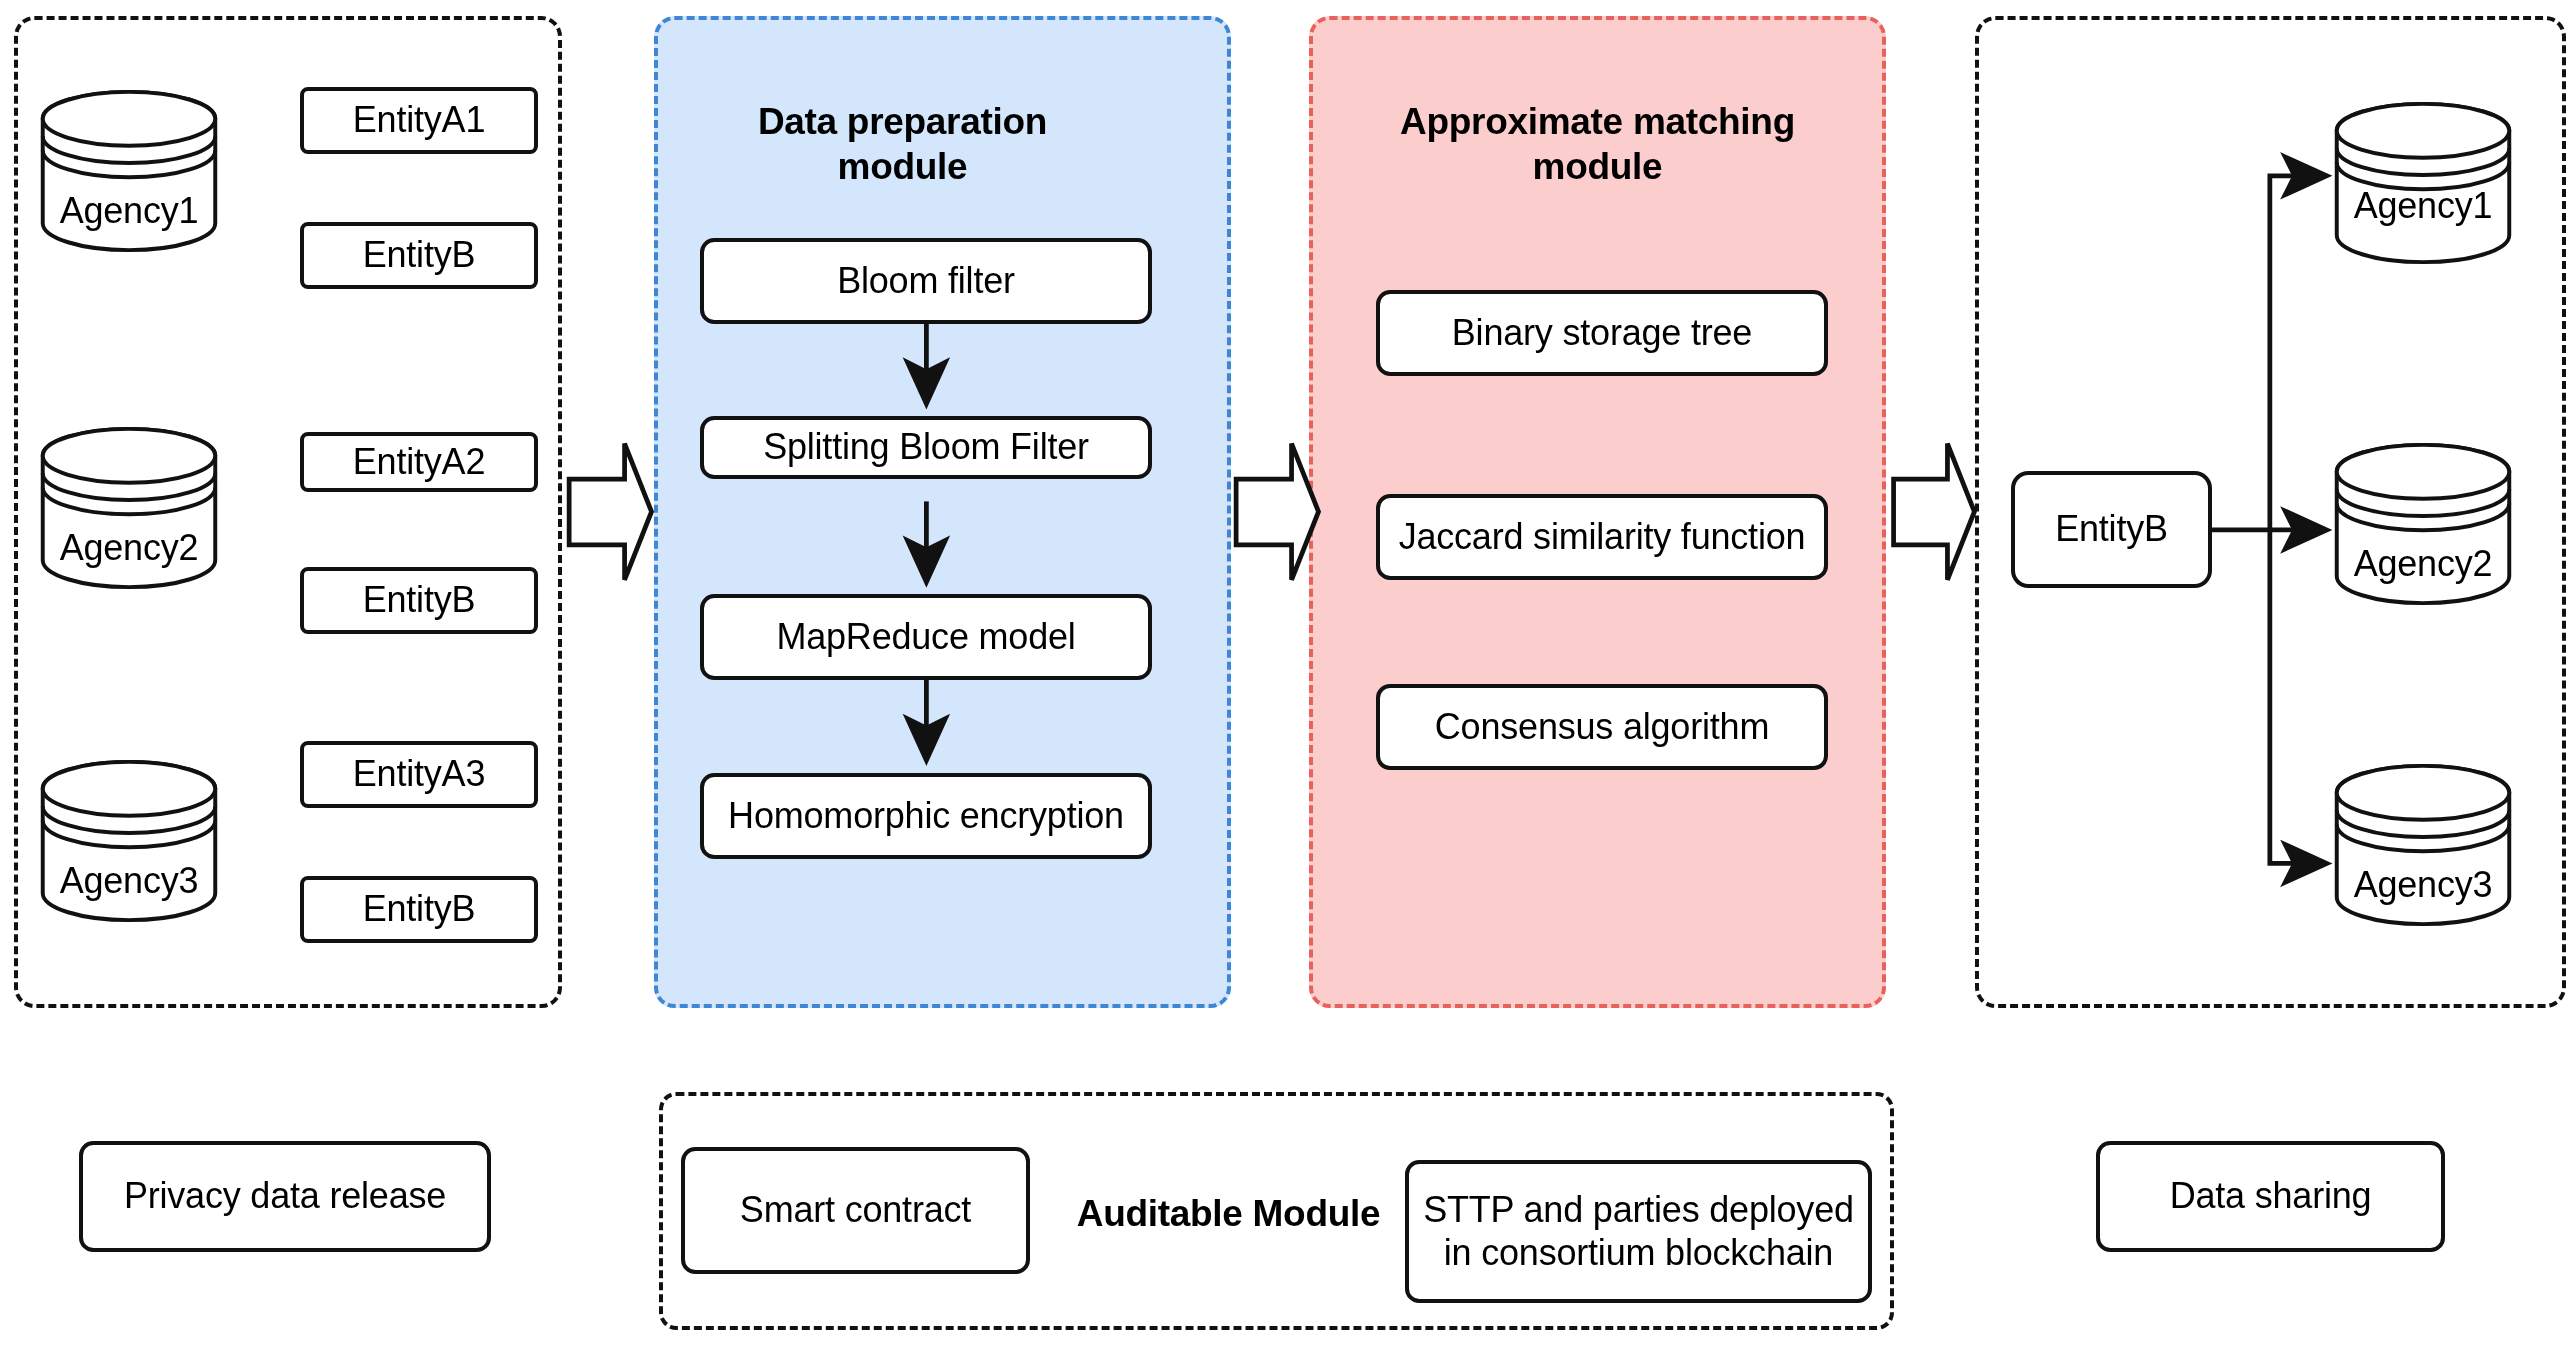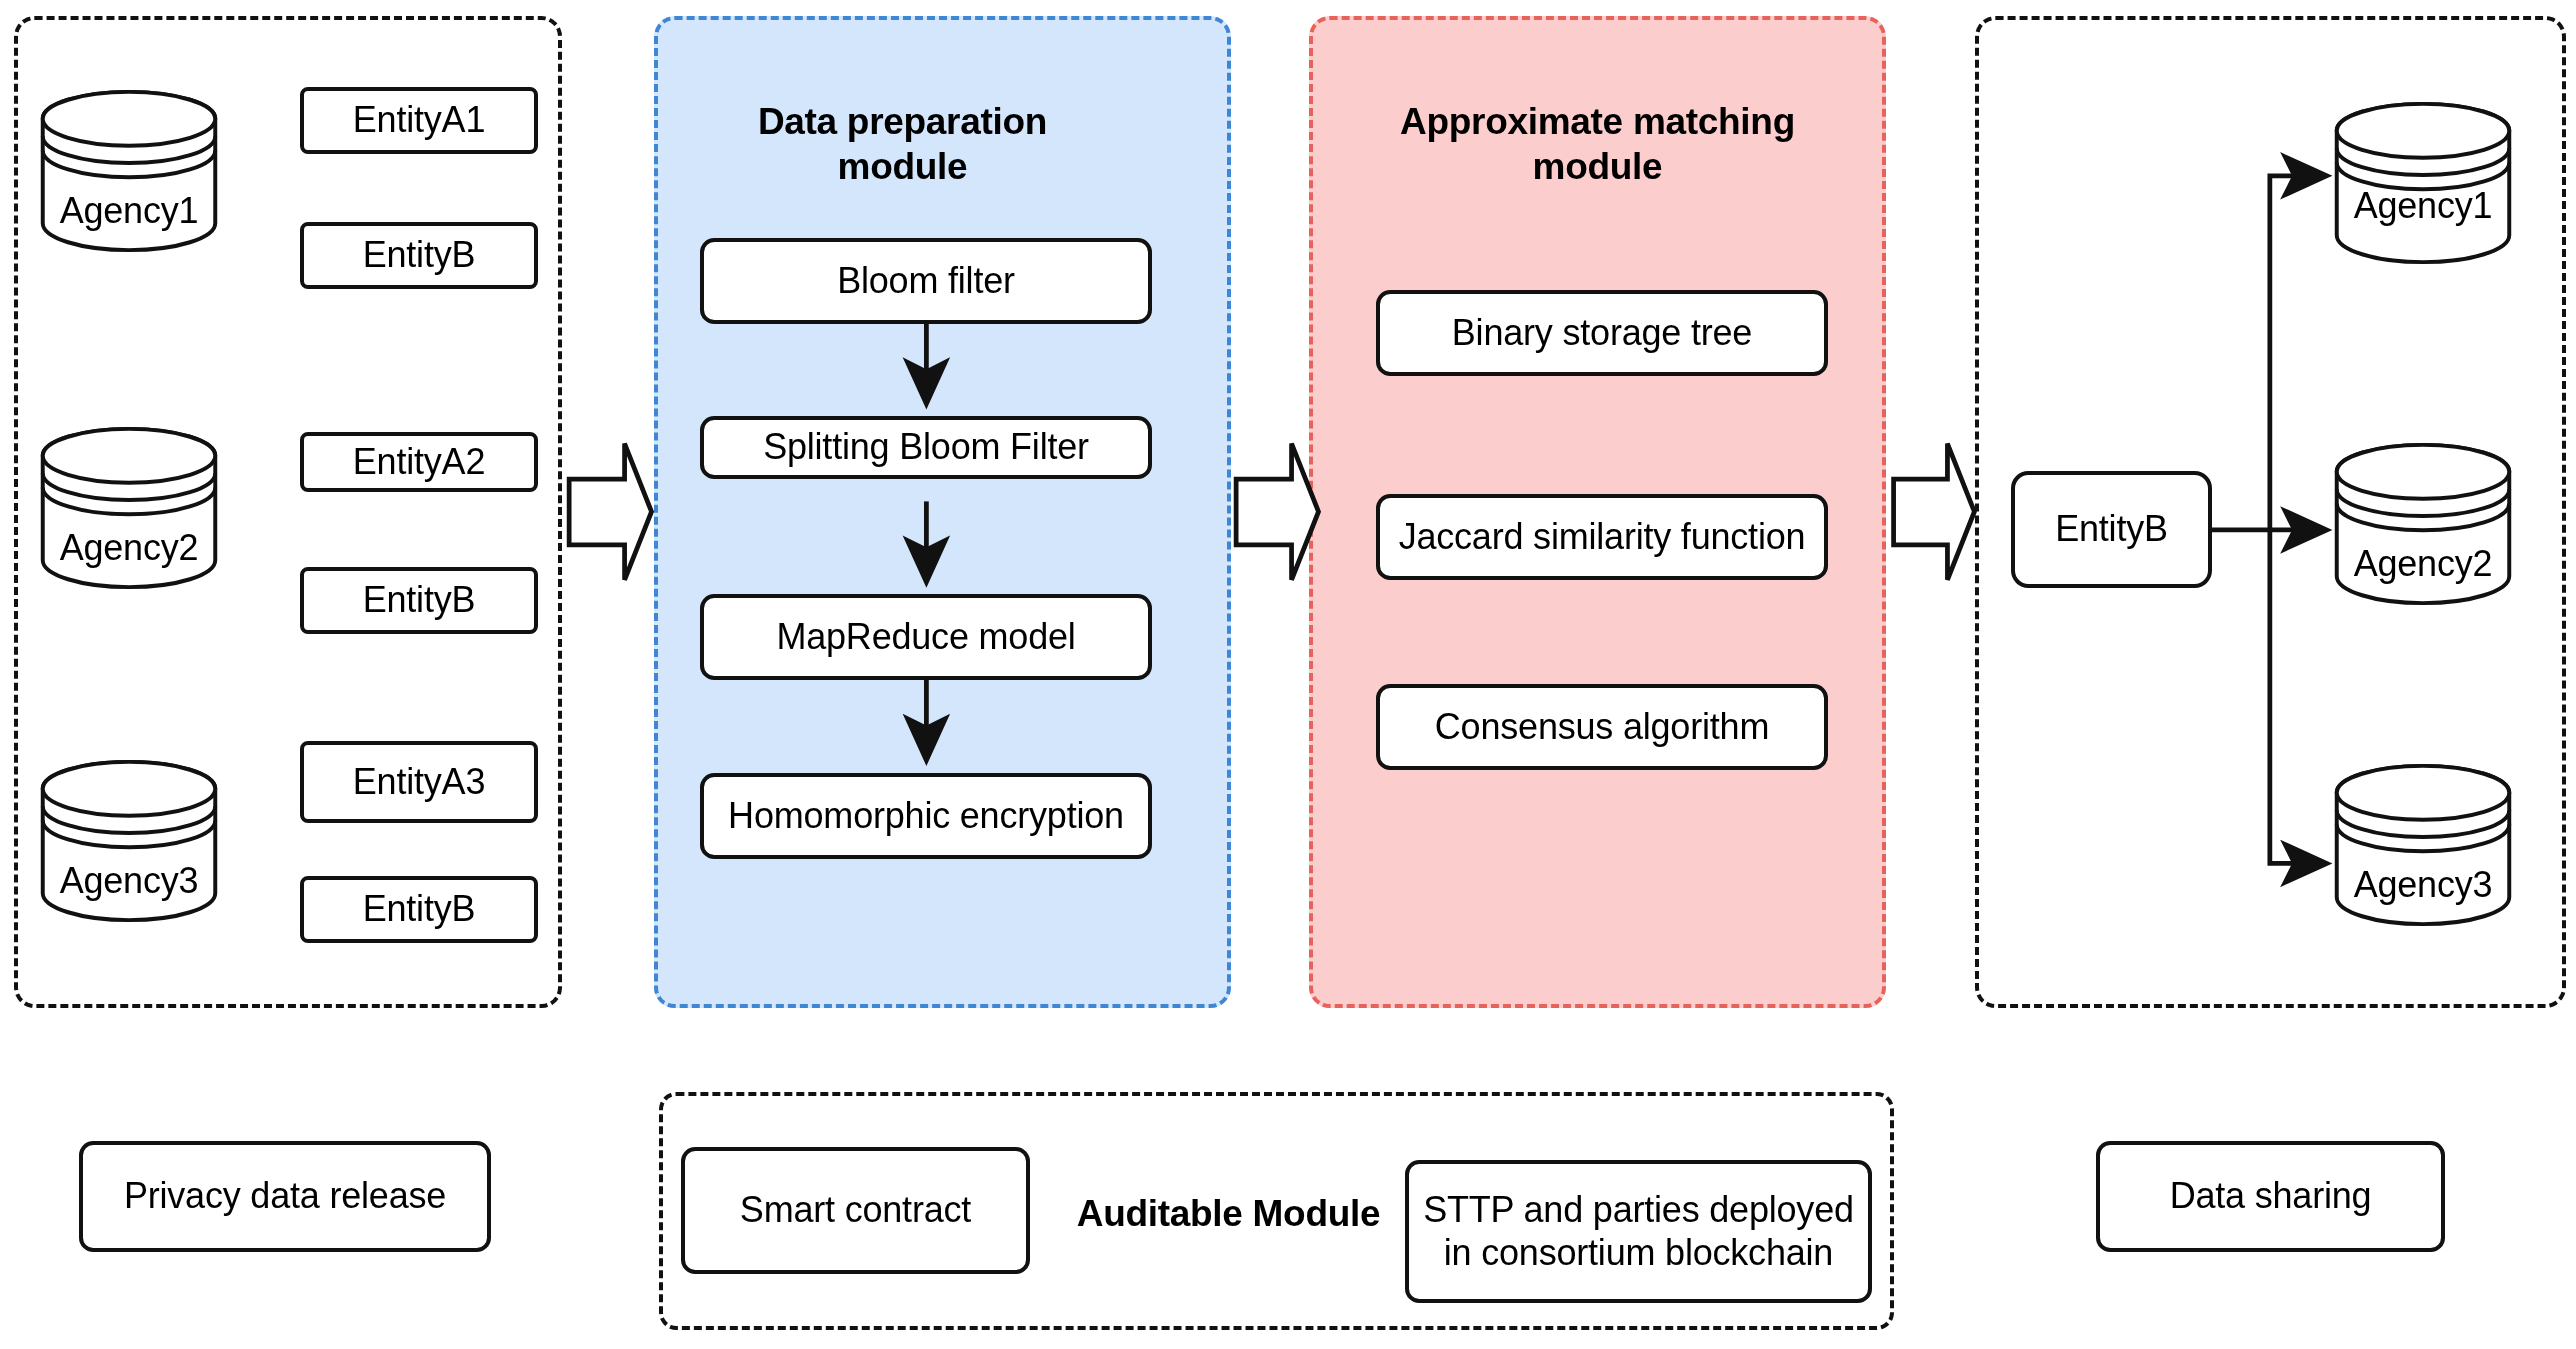--- a/index.html
+++ b/index.html
@@ -70,21 +70,21 @@
   <div class="db" style="left:38px;top:757px;width:182px;height:168px;">
     <svg width="182" height="168" viewBox="0 0 230 212">
       <path d="M6 40 A109 34 0 0 1 224 40 L224 172 A109 34 0 0 1 6 172 Z" fill="#fff" stroke="#111" stroke-width="5"></path>
       <ellipse cx="115" cy="40" rx="109" ry="34" fill="#fff" stroke="#111" stroke-width="5"></ellipse>
       <path d="M6 62 A109 34 0 0 0 224 62" fill="none" stroke="#111" stroke-width="5"></path>
       <path d="M6 80 A109 34 0 0 0 224 80" fill="none" stroke="#111" stroke-width="5"></path>
     </svg>
     <div class="dblabel" style="top:103px;">Agency3</div>
   </div>
 
-  <div class="box sharp" style="left:300px;top:741px;width:238px;height:82px;">EntityA3</div>
+  <div class="box sharp" style="left:300px;top:741px;width:238px;height:67px;">EntityA3</div>
   <div class="box sharp" style="left:300px;top:876px;width:238px;height:67px;">EntityB</div>
 
   <div class="panel blue" style="left:654px;top:16px;width:577px;height:992px;"></div>
 
   <div class="mod-title" style="left:630px;top:99px;width:545px;">
     <div>Data preparation</div>
     <div>module</div>
   </div>
 
   <div class="box round" style="left:700px;top:238px;width:452px;height:86px;">Bloom filter</div>
@@ -94,21 +94,21 @@
 
   <div class="panel pink" style="left:1309px;top:16px;width:577px;height:992px;"></div>
 
   <div class="mod-title" style="left:1317px;top:99px;width:561px;">
     <div>Approximate matching</div>
     <div>module</div>
   </div>
 
   <div class="box round" style="left:1376px;top:290px;width:452px;height:86px;">Binary storage tree</div>
   <div class="box round" style="left:1376px;top:494px;width:452px;height:86px;">Jaccard similarity function</div>
-  <div class="box round" style="left:1376px;top:684px;width:452px;height:86px;">Consensus algorithm</div>
+  <div class="box round" style="left:1376px;top:684px;width:452px;height:86px;border-radius:14px;">Consensus algorithm</div>
 
   <div class="panel black" style="left:1975px;top:16px;width:591px;height:992px;"></div>
 
   <div class="box round2" style="left:2011px;top:471px;width:201px;height:117px;">EntityB</div>
 
   <div class="db" style="left:2332px;top:99px;width:182px;height:168px;">
     <svg width="182" height="168" viewBox="0 0 230 212">
       <path d="M6 40 A109 34 0 0 1 224 40 L224 172 A109 34 0 0 1 6 172 Z" fill="#fff" stroke="#111" stroke-width="5"></path>
       <ellipse cx="115" cy="40" rx="109" ry="34" fill="#fff" stroke="#111" stroke-width="5"></ellipse>
       <path d="M6 62 A109 34 0 0 0 224 62" fill="none" stroke="#111" stroke-width="5"></path>

